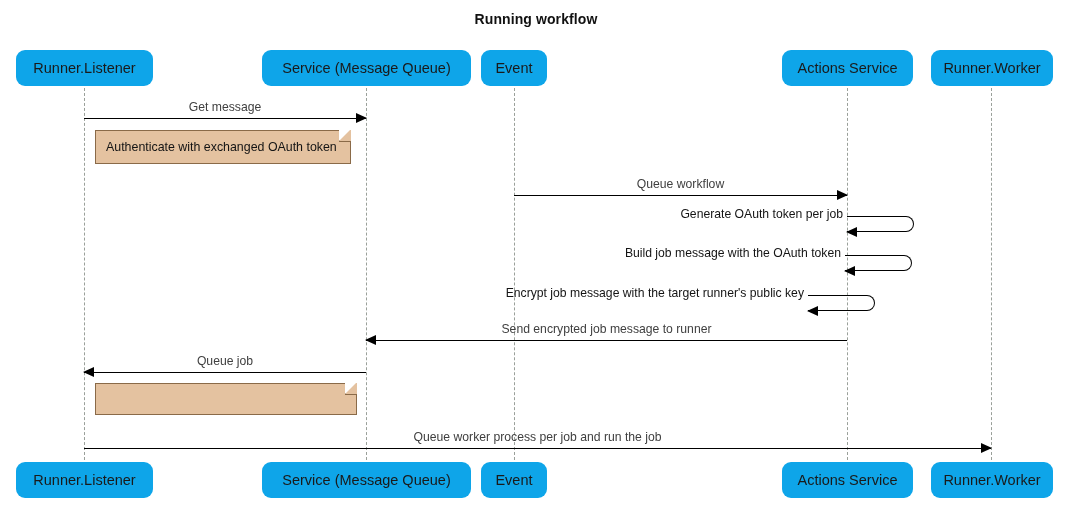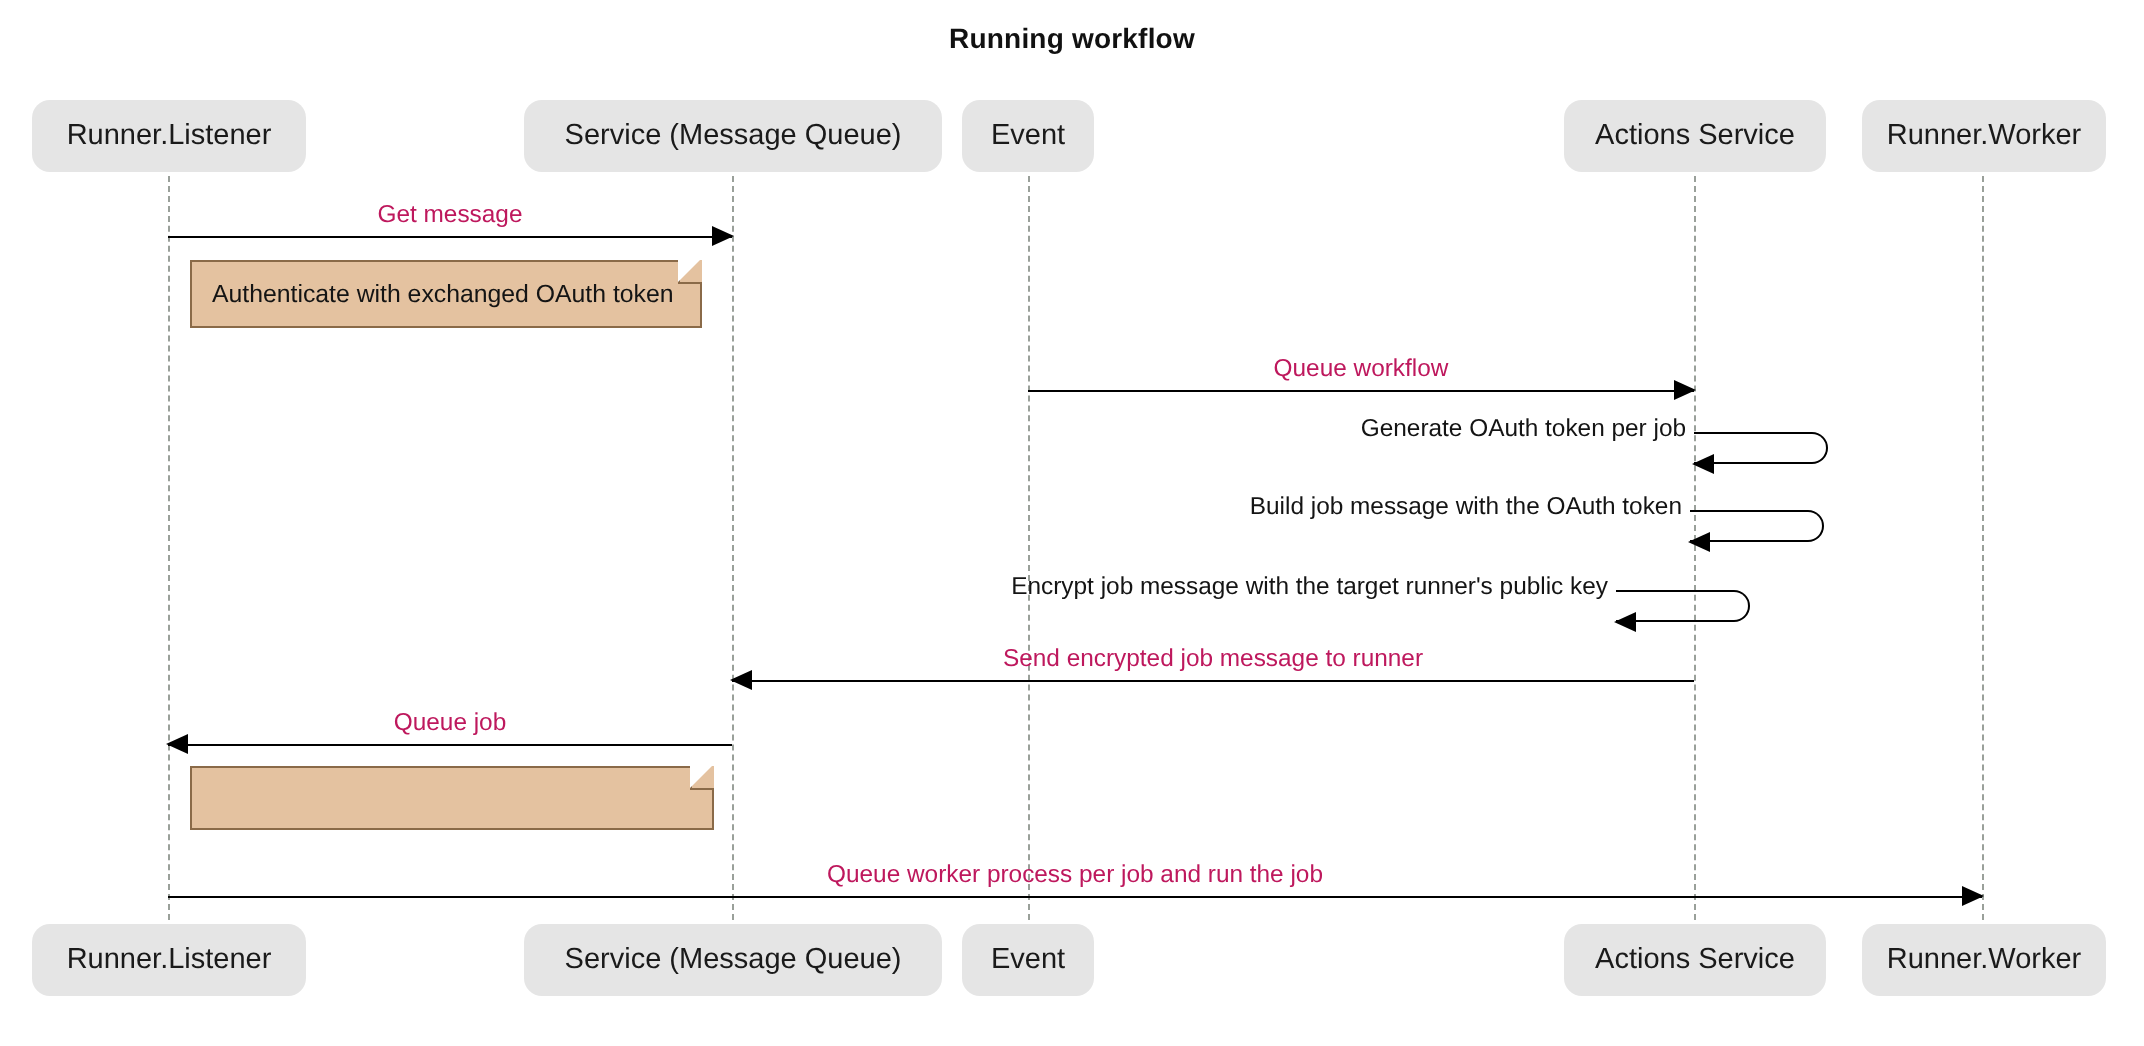--- a/index.html
+++ b/index.html
@@ -27,21 +27,21 @@
     position:absolute;
     width:0;
     border-left:1px dashed #9aa09a;
     top:88px;height:372px;
   }
 
   
   .participant{
     position:absolute;
     height:36px;
-    background:#e5e5e5;
+    background:#0ea5e9;
     border-radius:9px;
     display:flex;align-items:center;justify-content:center;
     font-size:14.5px;color:#1a1a1a;
     box-sizing:border-box;
     white-space:nowrap;
   }
 
   
   .msg{position:absolute;height:0;}
   .msg .shaft{
@@ -51,21 +51,21 @@
   .msg .head{
     position:absolute;top:-5.5px;width:0;height:0;
     border-top:5.5px solid transparent;
     border-bottom:5.5px solid transparent;
   }
   .msg.to-right .head{right:-1px;border-left:11px solid #000000;}
   .msg.to-left  .head{left:-1px; border-right:11px solid #000000;}
   .msg .label{
     position:absolute;
     bottom:4px;
-    font-size:12.2px;color:#be185d;
+    font-size:12.2px;color:#404040;
     white-space:nowrap;
     line-height:14px;
   }
   .msg .label.center{left:0;width:100%;text-align:center;}
 
   
   .selfmsg{position:absolute;}
   .selfmsg .loop{
     position:absolute;left:0;top:0;
     box-sizing:border-box;

